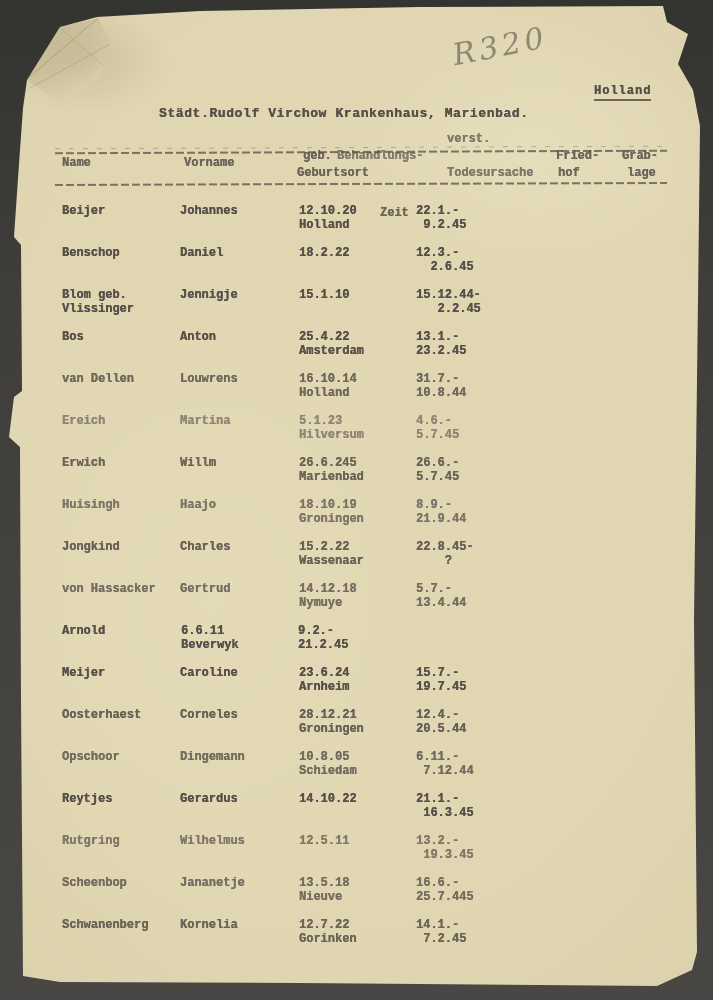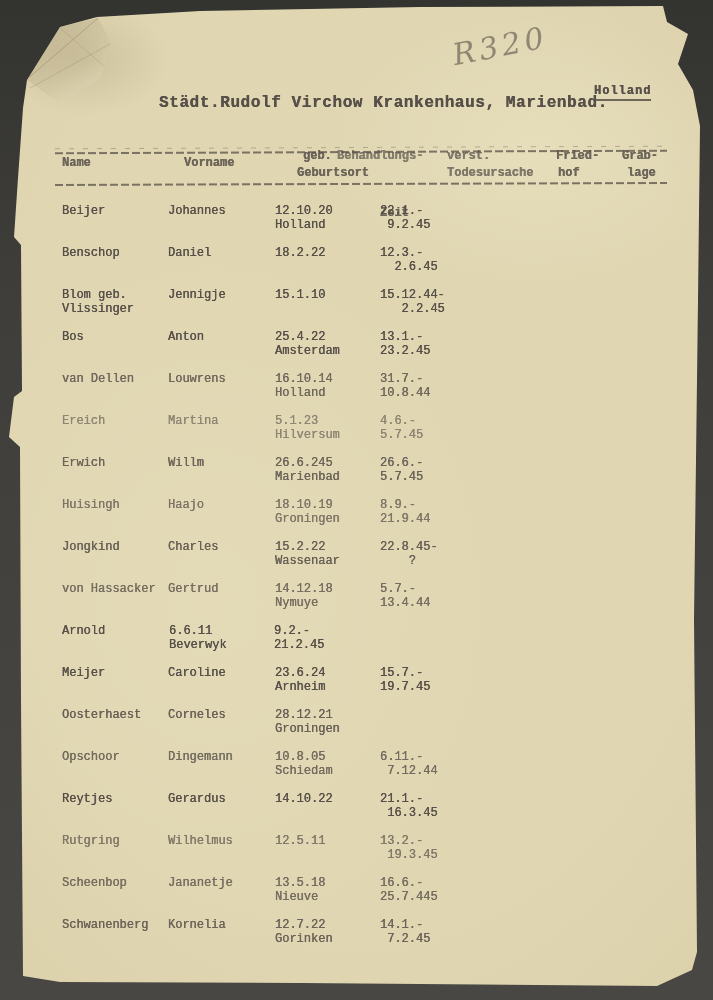--- a/index.html
+++ b/index.html
@@ -48,50 +48,50 @@
   }
   
   .typed{color:#57504a;text-shadow:0 0 .6px rgba(86,78,70,.9),.4px .4px .5px rgba(90,80,68,.45);}
   .country{
     position:absolute;left:594px;top:84px;
     font-size:12px;font-weight:700;letter-spacing:1px;
     border-bottom:2px solid rgba(80,73,64,.8);
     padding-bottom:1px;
   }
   .title{
-    position:absolute;left:159px;top:94px;
-    font-size:16px;font-weight:700;letter-spacing:.6px;white-space:pre;
+    position:absolute;left:159px;top:106px;
+    font-size:13px;font-weight:700;letter-spacing:.6px;white-space:pre;
   }
   
   .rule{
     position:absolute;left:55px;width:612px;height:2px;
     background:repeating-linear-gradient(90deg,rgba(104,96,84,.85) 0 8px,rgba(104,96,84,0) 8px 11px);
   }
   .rule-top{top:151px;transform:rotate(-.25deg);}
   .rule-top:after{content:"";position:absolute;left:0;top:-4px;width:100%;height:1px;
     background:repeating-linear-gradient(90deg,rgba(104,96,84,.4) 0 5px,rgba(104,96,84,0) 5px 14px);}
   .rule-bottom{top:183px;transform:rotate(-.2deg);}
   
   .hdr span{position:absolute;font-size:12px;white-space:pre;}
   .hdr{font-weight:700;opacity:.85;}
   .h-name{left:62px;top:156px;}
   .h-vorname{left:168px;top:156px;margin-left:16px;}
   .h-geb{left:303px;top:149px;}
   .h-geburtsort{left:277px;top:166px;margin-left:20px;}
   .h-behandlungs{left:337px;top:149px;opacity:.8;}
   .h-zeit{left:380px;top:166px;margin-top:40px;}
-  .h-verst{left:447px;top:149px;opacity:.85;text-align:center;}
+  .h-verst{left:447px;top:132px;opacity:.85;text-align:center;}
   .h-todesursache{left:447px;top:166px;opacity:.85;}
   .h-fried{left:556px;top:149px;}
   .h-hof{left:558px;top:166px;}
   .h-grab{left:622px;top:149px;}
   .h-lage{left:627px;top:166px;}
   
   .rows{position:absolute;left:62px;top:205px;width:600px;}
-  .row{display:flex;height:42px;font-size:12px;font-weight:400;}
+  .row{display:flex;height:42px;font-size:12px;font-weight:700;gap:12px;}
   .row .c{white-space:pre;line-height:13.5px;}
   .c.name{width:106px;}
   .c.vorname{width:107px;}
   .c.geb{width:105px;}
   .c.zeit{width:140px;}
   .row:nth-child(5){opacity:.82}
   .row:nth-child(6){opacity:.6}
   .row:nth-child(7){opacity:.85}
   .row:nth-child(8){opacity:.72}
   .row:nth-child(9){opacity:.88}
@@ -208,20 +208,21 @@
         <div class="row">
           <div class="c name"><div>Meijer</div><div></div></div>
           <div class="c vorname"><div>Caroline</div><div></div></div>
           <div class="c geb"><div>23.6.24</div><div>Arnheim</div></div>
           <div class="c zeit"><div>15.7.-</div><div>19.7.45</div></div>
         </div>
         <div class="row">
           <div class="c name"><div>Oosterhaest</div><div></div></div>
           <div class="c vorname"><div>Corneles</div><div></div></div>
           <div class="c geb"><div>28.12.21</div><div>Groningen</div></div>
+          <div class="c zeit"><div>12.4.-</div><div>20.5.44</div></div>
         </div>
         <div class="row">
           <div class="c name"><div>Opschoor</div><div></div></div>
           <div class="c vorname"><div>Dingemann</div><div></div></div>
           <div class="c geb"><div>10.8.05</div><div>Schiedam</div></div>
           <div class="c zeit"><div>6.11.-</div><div> 7.12.44</div></div>
         </div>
         <div class="row">
           <div class="c name"><div>Reytjes</div><div></div></div>
           <div class="c vorname"><div>Gerardus</div><div></div></div>

